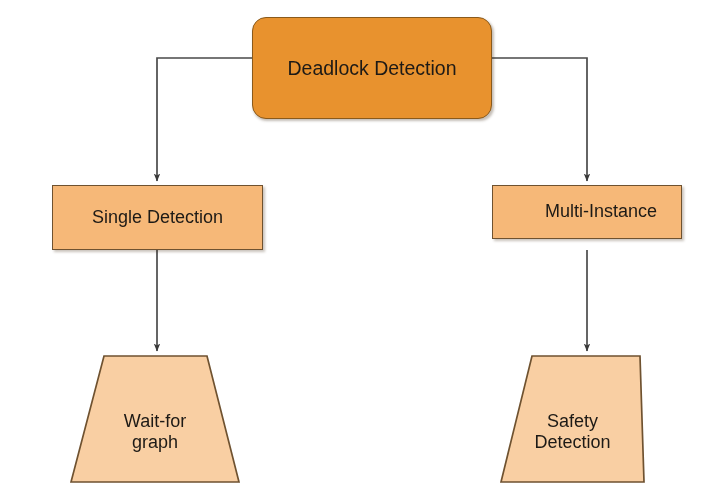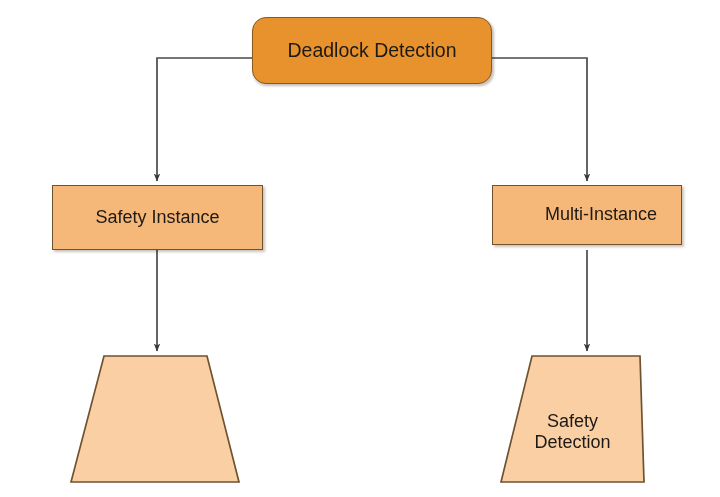--- a/index.html
+++ b/index.html
@@ -38,21 +38,21 @@
   .node-label {
     display: block;
     white-space: pre-line;
   }
 
   
   #node-root {
     left: 252px;
     top: 17px;
     width: 240px;
-    height: 67px;
+    height: 102px;
     background: #e8922e;
     border: 1.6px solid #8a5a1c;
     border-radius: 14px;
     font-size: 19.5px;
     box-shadow: 1.5px 2px 2.5px rgba(60, 40, 15, 0.30);
     z-index: 3;
   }
 
   
   .node-rect {
@@ -65,21 +65,21 @@
   #node-single {
     left: 52px;
     top: 185px;
     width: 211px;
     height: 65px;
   }
   #node-multi {
     left: 492px;
     top: 185px;
     width: 190px;
-    height: 60px;
+    height: 54px;
     padding-left: 28px;
   }
 
   
   .node-trap {
     background: transparent;
     border: 0;
     font-size: 18px;
     z-index: 3;
   }
@@ -128,31 +128,33 @@
     <path d="M157,250 L157,351" fill="none" stroke="#4a4a4a" stroke-width="1.7" marker-end="url(#arrowhead)"></path>
 
     <path d="M587,250 L587,351" fill="none" stroke="#4a4a4a" stroke-width="1.7" marker-end="url(#arrowhead)"></path>
   </svg>
 
   <div class="node" id="node-root">
     <span class="node-label">Deadlock Detection</span>
   </div>
 
   <div class="node node-rect" id="node-single">
-    <span class="node-label">Safety Instance</span>
+    <span class="node-label">Single Detection</span>
   </div>
 
   <div class="node node-rect" id="node-multi">
     <span class="node-label">Multi-Instance</span>
   </div>
 
   <div class="node node-trap" id="node-waitfor">
     <svg class="trap-shape" viewBox="0 0 170 128" preserveAspectRatio="none" xmlns="http://www.w3.org/2000/svg">
       <polygon points="34,1 137,1 169,127 1,127" fill="#f9cfa3" stroke="#6f5230" stroke-width="1.7" vector-effect="non-scaling-stroke"></polygon>
     </svg>
+    <span class="node-label trap-text">Wait-for
+graph</span>
   </div>
 
   <div class="node node-trap" id="node-safety">
     <svg class="trap-shape" viewBox="0 0 145 128" preserveAspectRatio="none" xmlns="http://www.w3.org/2000/svg">
       <polygon points="32,1 140,1 144,127 1,127" fill="#f9cfa3" stroke="#6f5230" stroke-width="1.7" vector-effect="non-scaling-stroke"></polygon>
     </svg>
     <span class="node-label trap-text">Safety
 Detection</span>
   </div>
 

